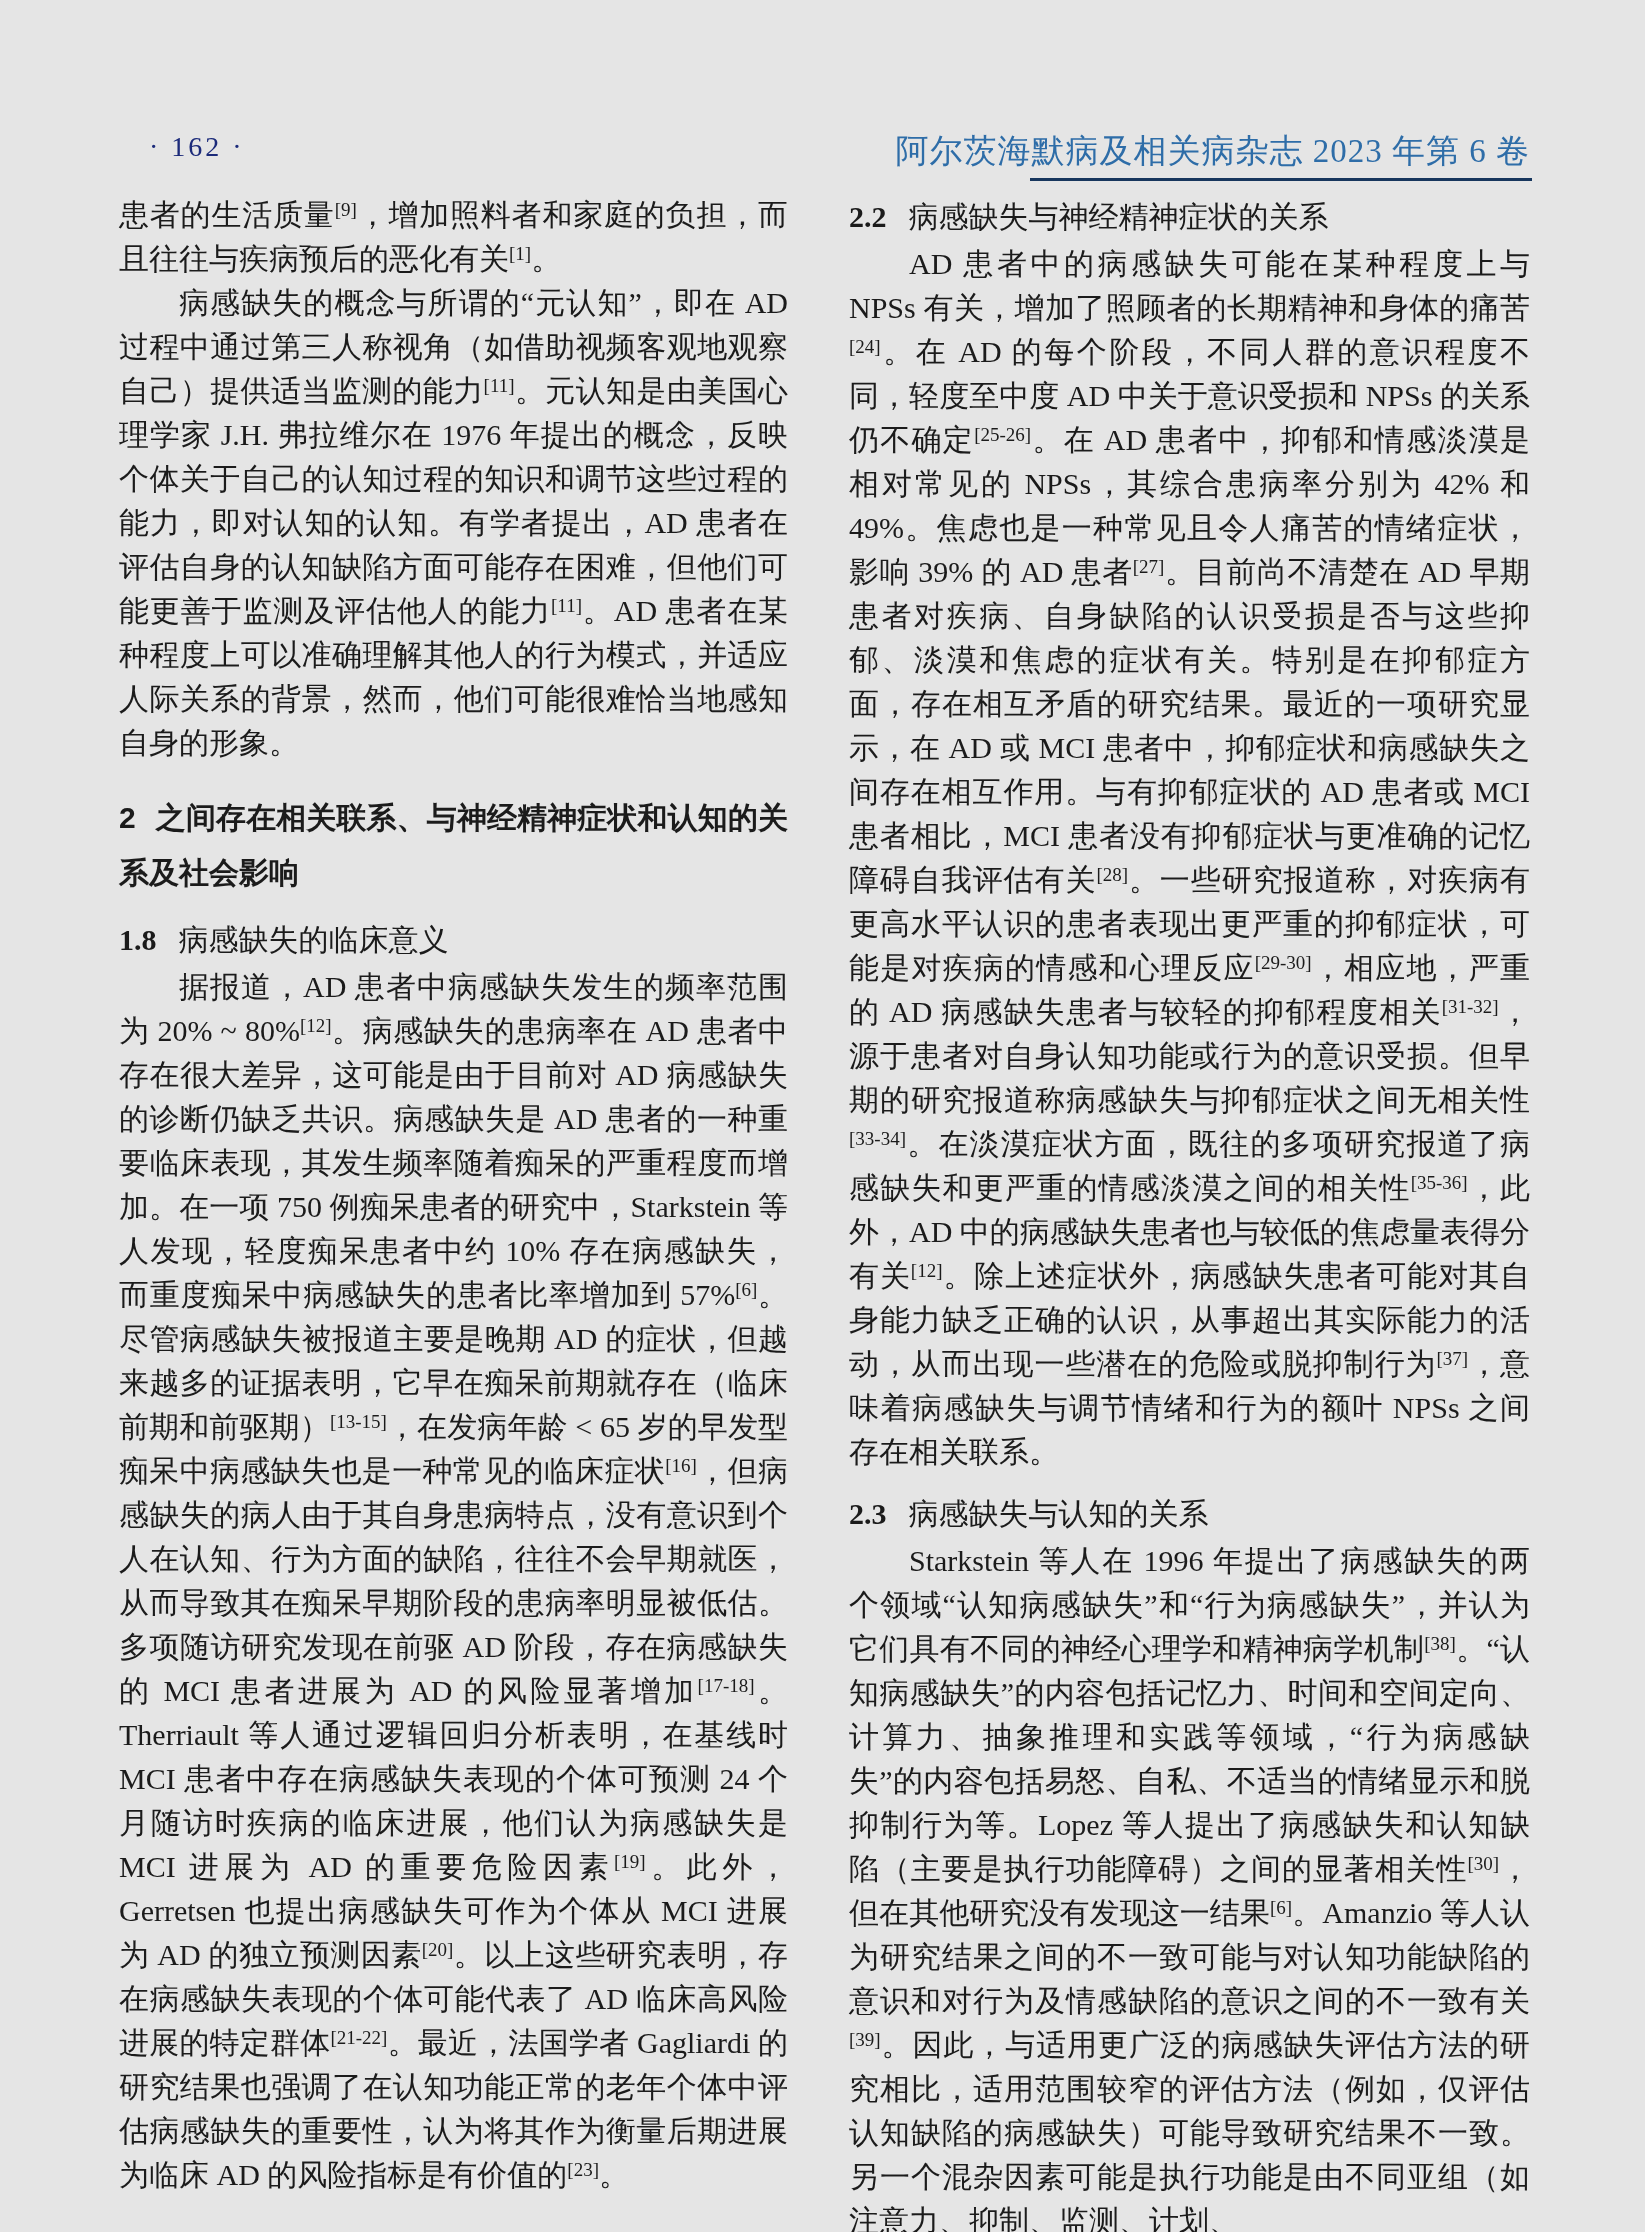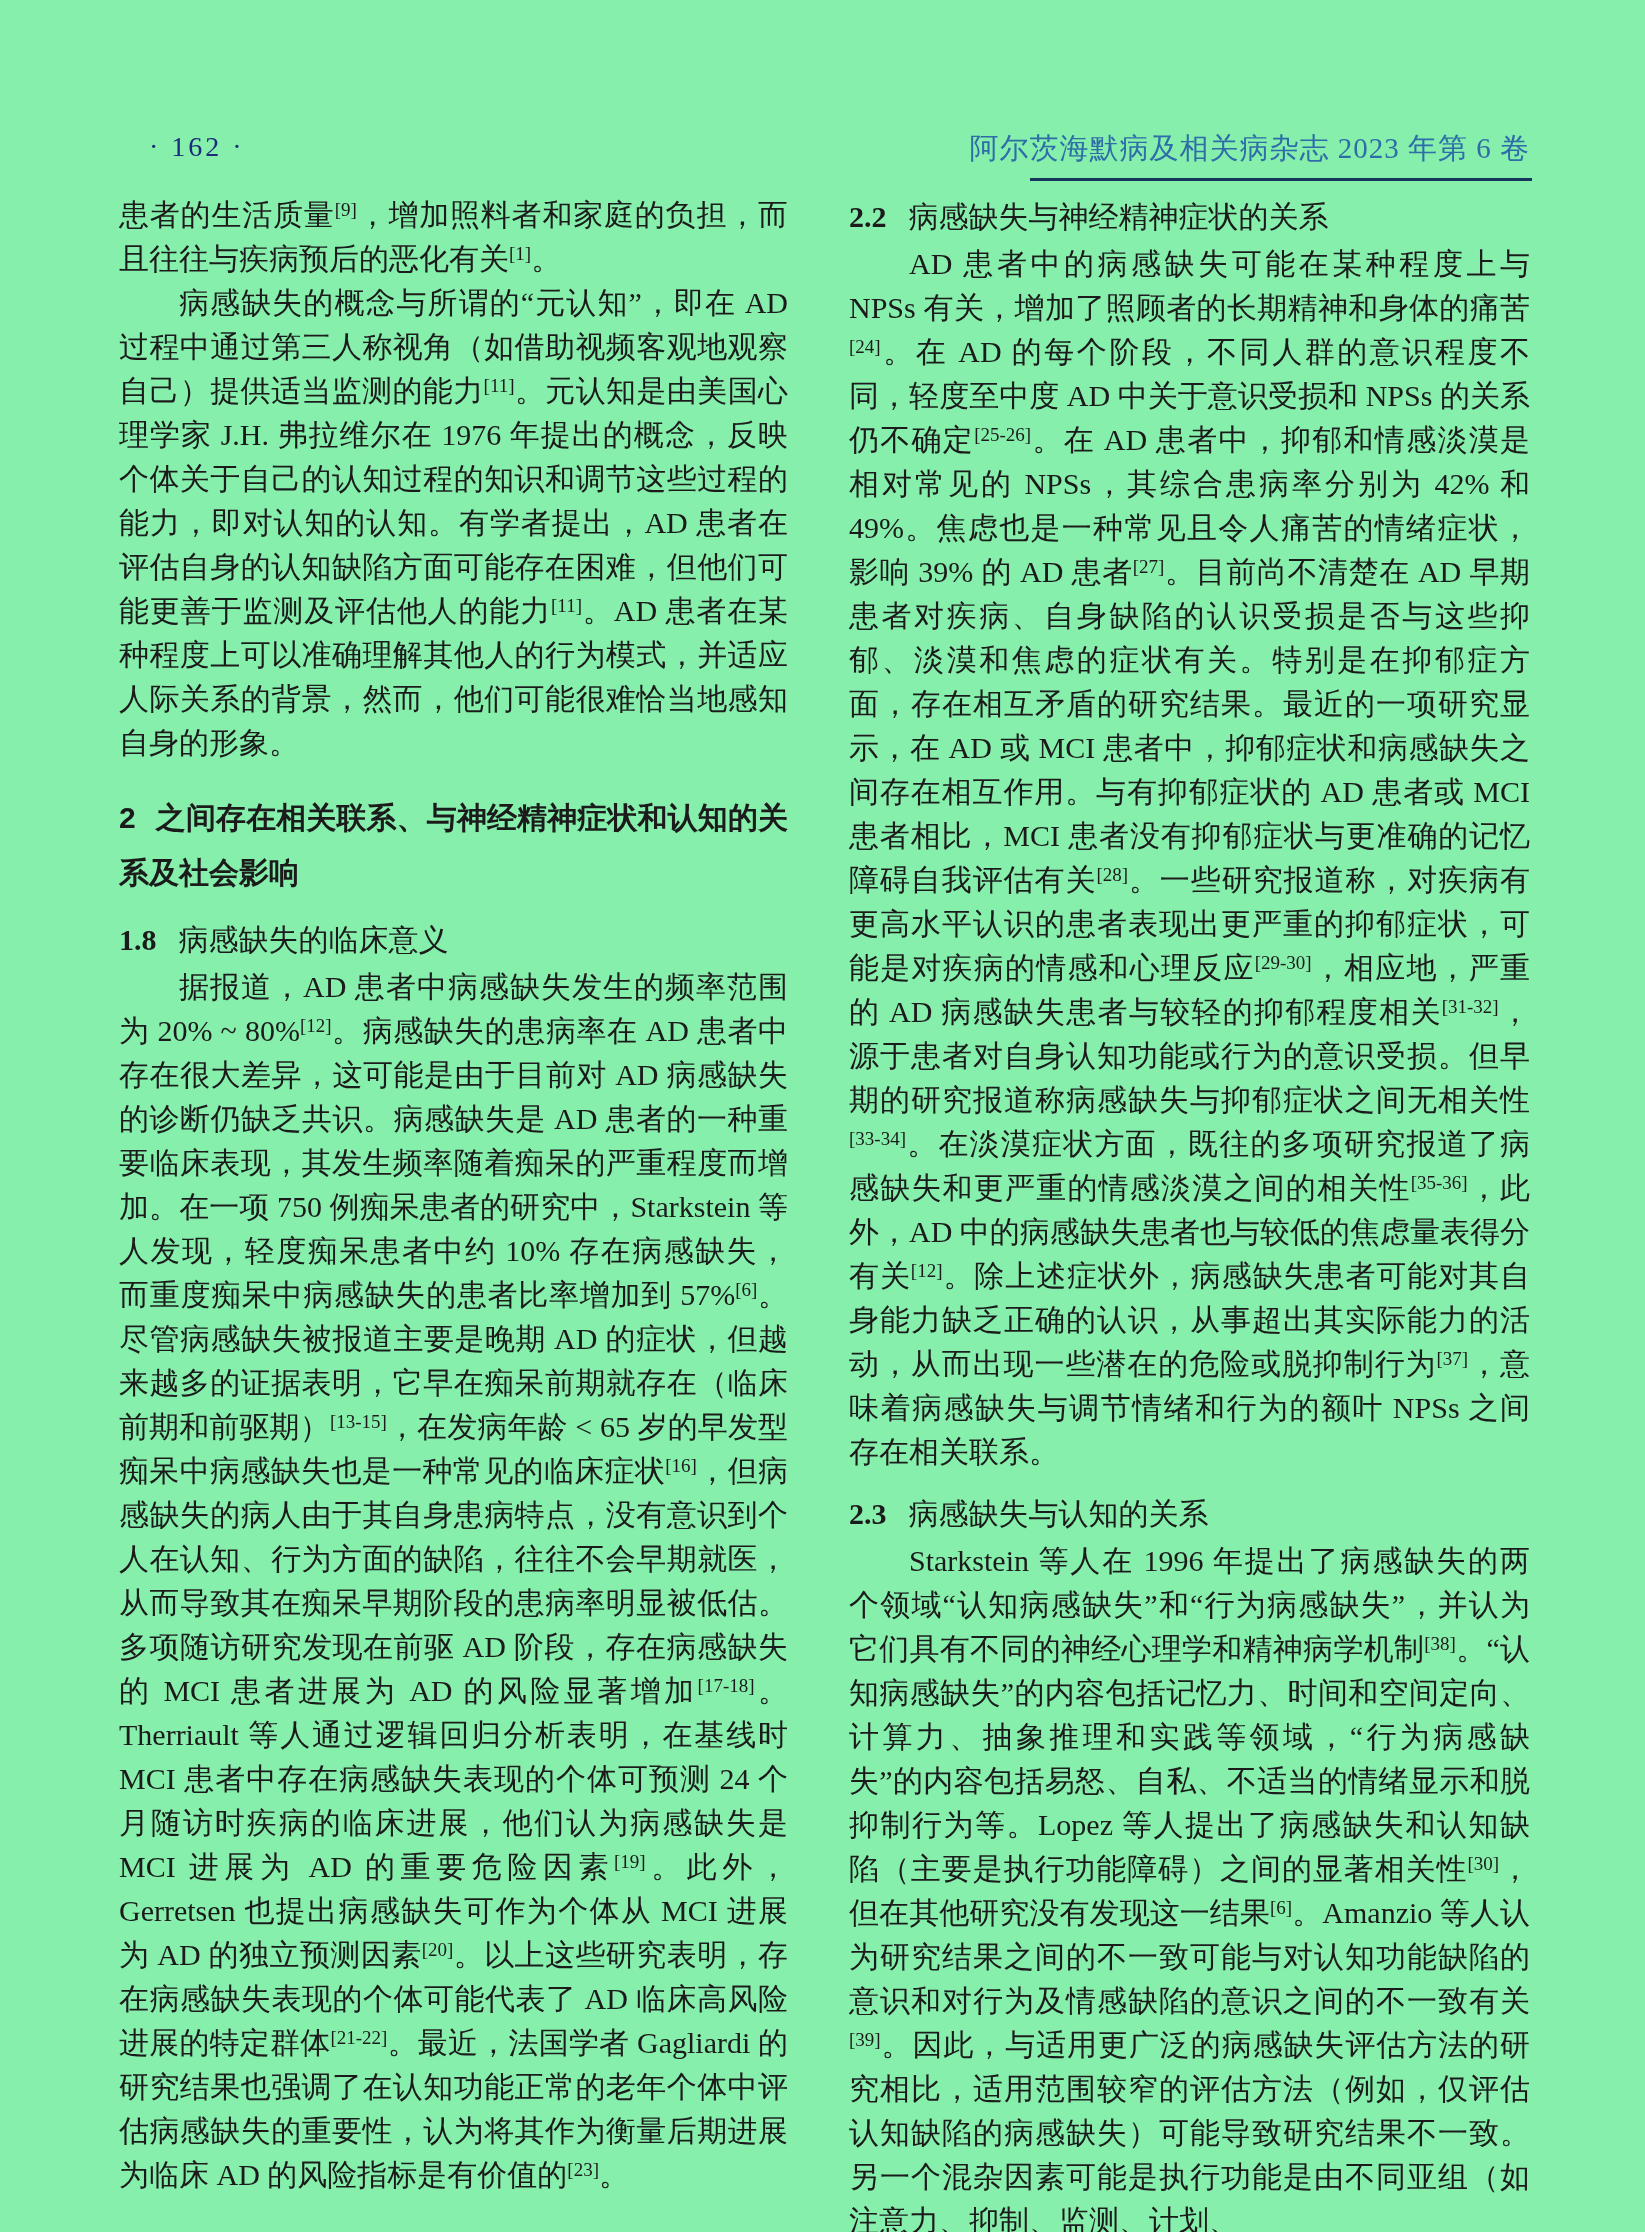--- a/index.html
+++ b/index.html
@@ -1,31 +1,31 @@
 <!DOCTYPE html>
 <html><head>
 <meta charset="utf-8">
 <style>
   html,body{margin:0;padding:0;background:#ffffff;}
   .page{
     position:relative;
     width:1646px;height:2233px;
-    background:#86efac;
+    background:#e5e5e5;
     font-family:"Liberation Serif","DejaVu Serif",serif;
     color:#1b1b1b;
     overflow:hidden;
   }
   
   .header-pagenum{
     position:absolute;left:149px;top:131px;
     font-size:28px;color:#1c2b7a;letter-spacing:3px;
   }
   .header-journal{
     position:absolute;right:116px;top:129px;
-    font-size:29px;color:#2e6da8;letter-spacing:1px;
+    font-size:33px;color:#2e6da8;letter-spacing:1px;
   }
   .header-rule{
     position:absolute;left:1030px;right:114px;top:178px;height:3px;
     background:#17365d;
   }
   
   .col{
     position:absolute;top:193px;
     font-size:30px;line-height:44px;
     text-align:justify;

